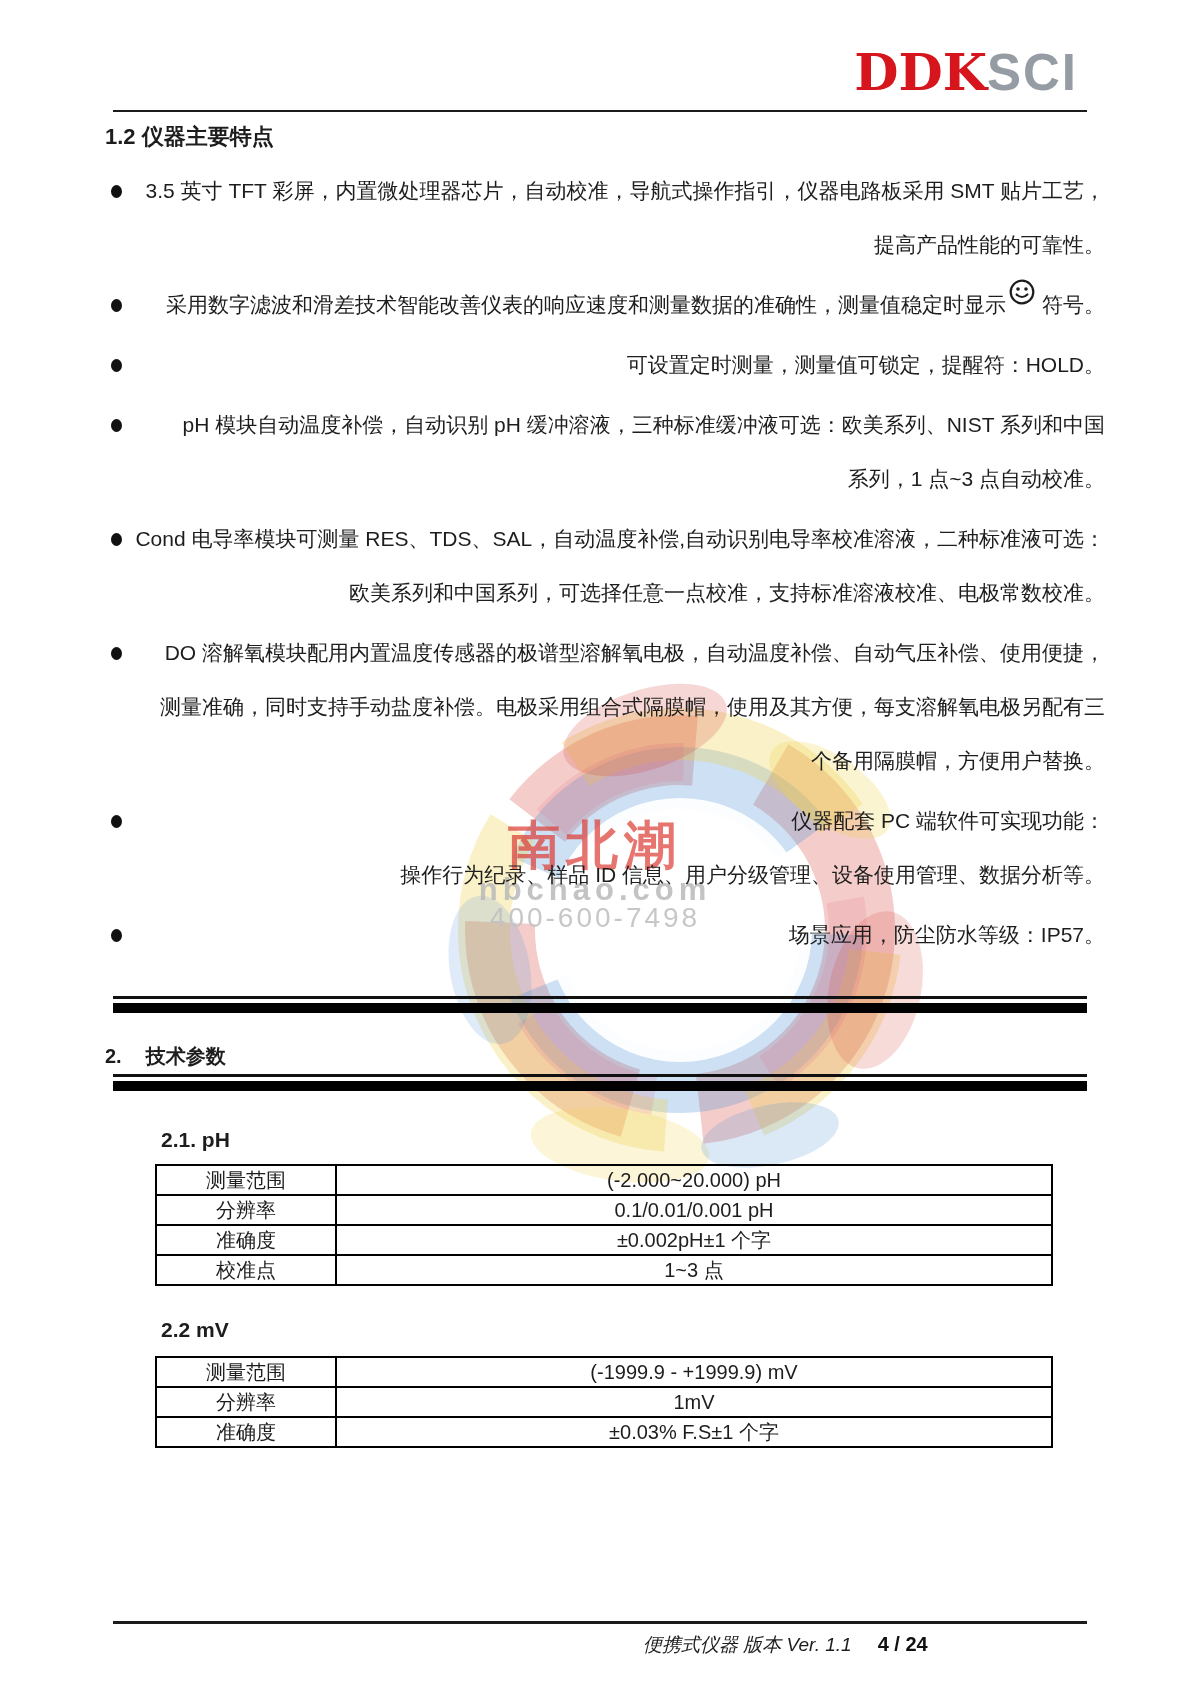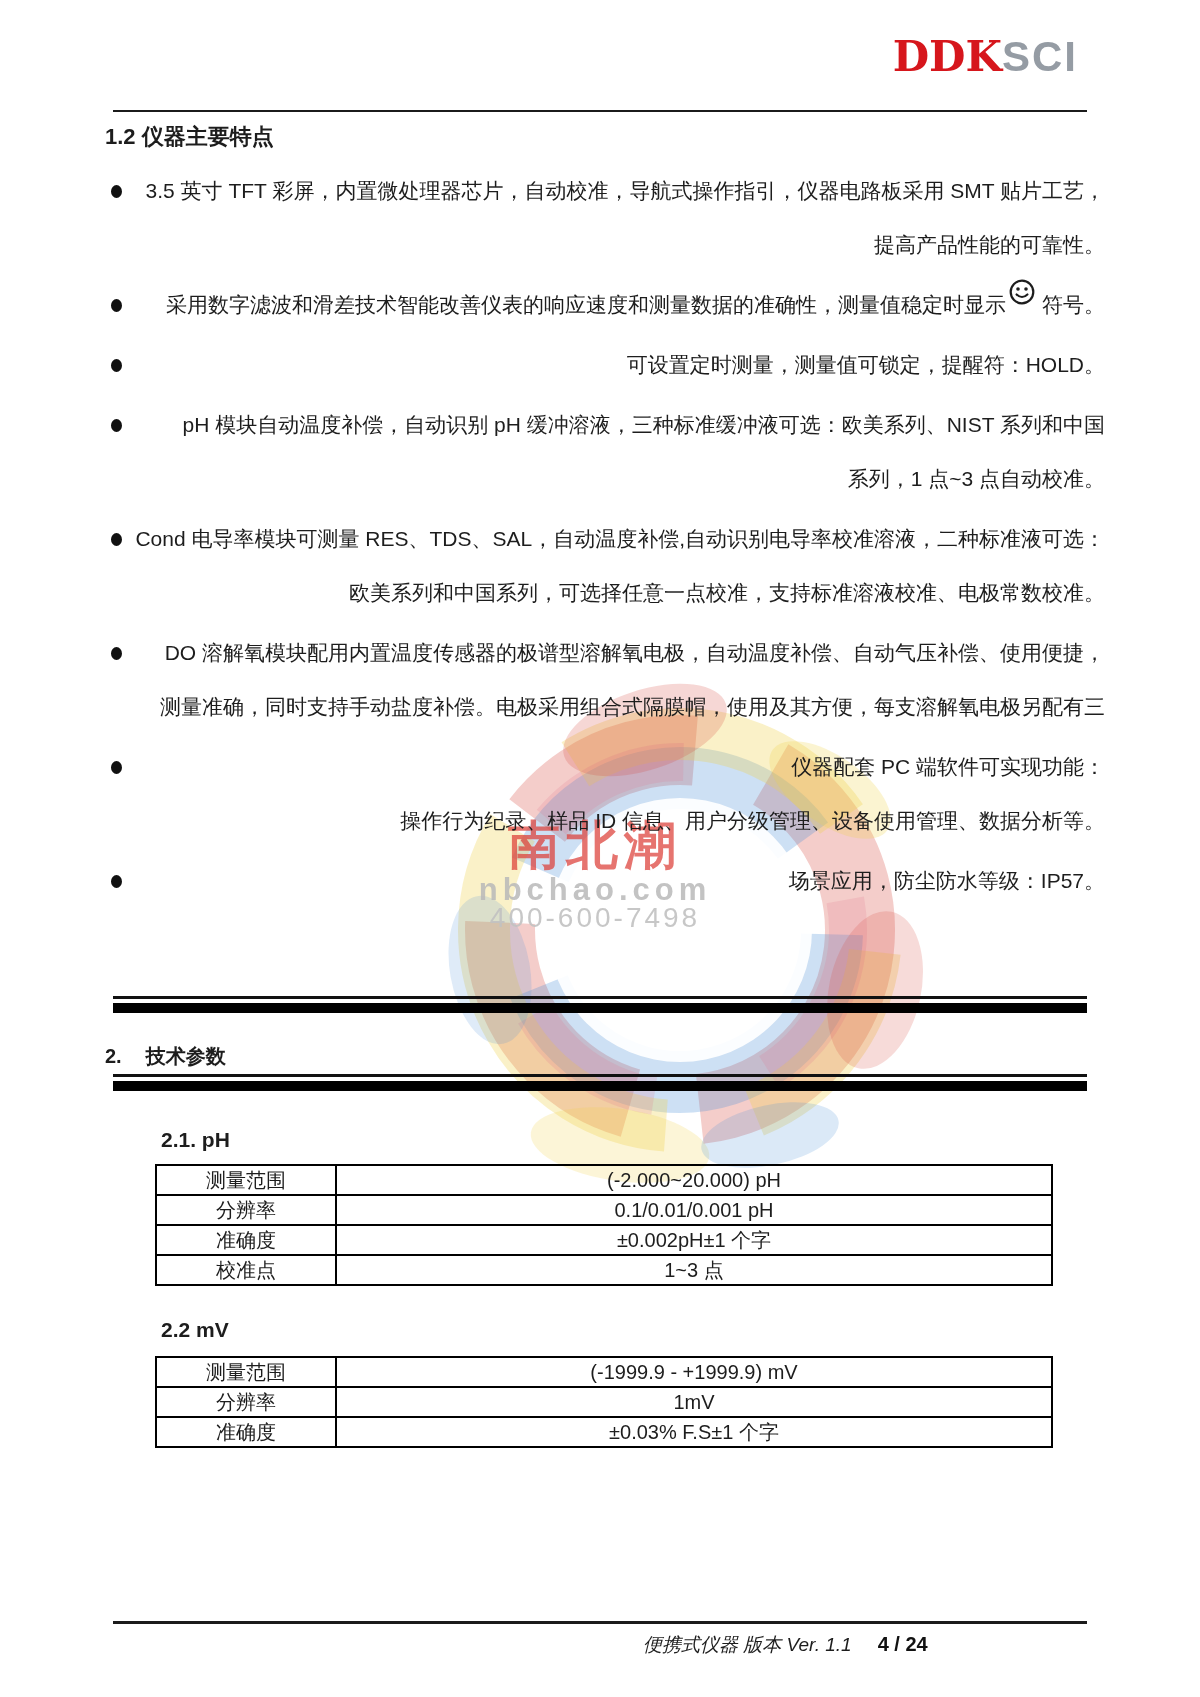--- a/index.html
+++ b/index.html
@@ -2,21 +2,21 @@
 <html lang="zh"><head>
 <meta charset="utf-8">
 <style>
   html,body { margin:0; padding:0; background:#ffffff; }
   .page {
     position:relative; width:1200px; height:1697px; background:#ffffff;
     font-family:"Liberation Sans","DejaVu Sans",sans-serif;
     color:#1d1d1d; overflow:hidden;
   }
   
-  .logo { position:absolute; top:36px; right:122px; font-size:42px; line-height:41px; white-space:nowrap; }
+  .logo { position:absolute; top:52px; right:122px; font-size:51px; line-height:41px; white-space:nowrap; }
   .logo .red  { font-family:"DejaVu Serif","Liberation Serif",serif; font-weight:700; color:#d6161c; letter-spacing:0px; }
   .logo .gray { font-family:"Liberation Sans","DejaVu Sans",sans-serif; font-weight:700; color:#959ca4; letter-spacing:2px; }
   .header-rule { position:absolute; left:113px; top:110px; width:974px; height:2px; background:#1b1b1b; z-index:3; }
 
   
   .watermark { position:absolute; left:410px; top:665px; z-index:0; }
   .wm-cn   { font-size:52px; font-weight:700; fill:#dd3f38; opacity:0.72; letter-spacing:6px; }
   .wm-dom  { font-size:31px; font-weight:700; fill:#b9b9b9; opacity:0.85; letter-spacing:5px; }
   .wm-tel  { font-size:28px; font-weight:400; fill:#c2c2c2; opacity:0.9; letter-spacing:3px; }
 
@@ -126,20 +126,21 @@
         <li>
           <span class="dot"></span>
           <div class="fl">Cond 电导率模块可测量 RES、TDS、SAL，自动温度补偿,自动识别电导率校准溶液，二种标准液可选：</div>
           <div class="fl">欧美系列和中国系列，可选择任意一点校准，支持标准溶液校准、电极常数校准。</div>
         </li>
 
         <li>
           <span class="dot"></span>
           <div class="fl">DO 溶解氧模块配用内置温度传感器的极谱型溶解氧电极，自动温度补偿、自动气压补偿、使用便捷，</div>
           <div class="fl">测量准确，同时支持手动盐度补偿。电极采用组合式隔膜帽，使用及其方便，每支溶解氧电极另配有三</div>
+          <div class="fl">个备用隔膜帽，方便用户替换。</div>
         </li>
 
         <li>
           <span class="dot"></span>
           <div class="fl">仪器配套 PC 端软件可实现功能：</div>
           <div class="fl">操作行为纪录、样品 ID 信息、用户分级管理、设备使用管理、数据分析等。</div>
         </li>
 
         <li>
           <span class="dot"></span>

